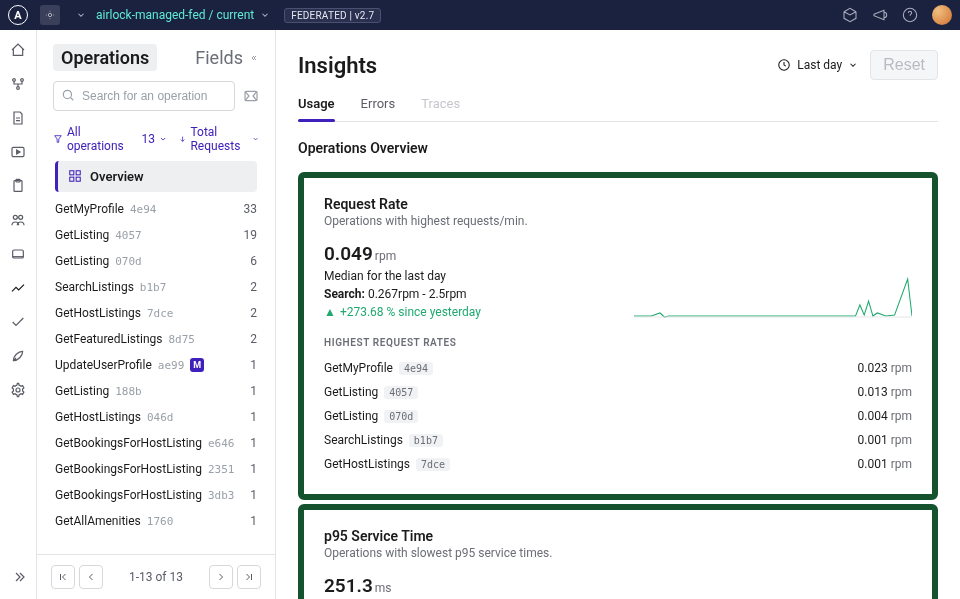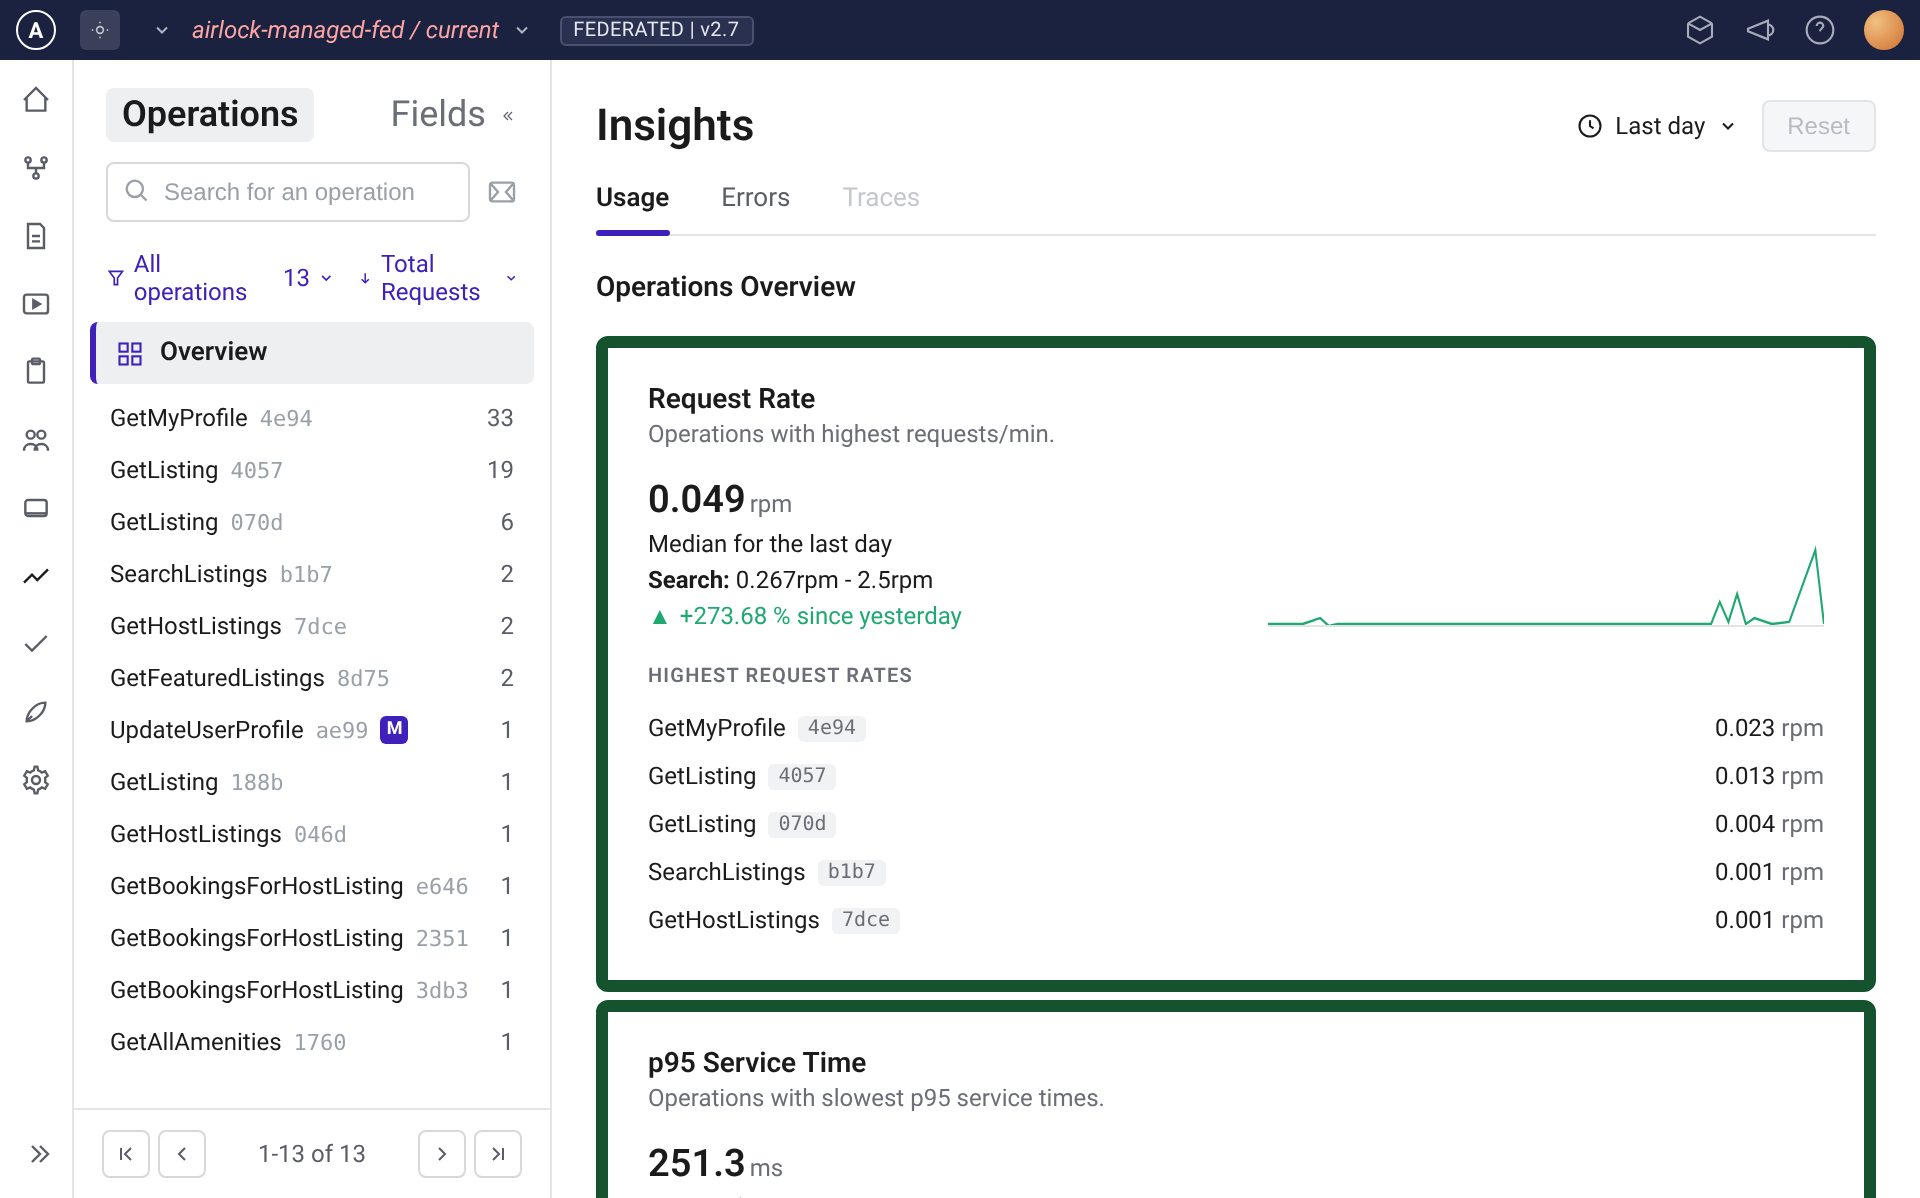--- a/index.html
+++ b/index.html
@@ -2,21 +2,21 @@
 <html><head>
 <meta charset="utf-8">
 <style>
 * { box-sizing: border-box; margin: 0; padding: 0; }
 body { font-family: -apple-system, BlinkMacSystemFont, "Segoe UI", Roboto, sans-serif; font-size: 13px; color: #1b1b1b; background: #fff; overflow: hidden; }
 .topbar { height: 30px; background: #1b2240; display: flex; align-items: center; padding: 0 8px; color: #d0d3dc; }
 .logo-circle { width: 20px; height: 20px; border: 1.5px solid #fff; border-radius: 50%; display: flex; align-items: center; justify-content: center; font-weight: 700; font-size: 11px; color: #fff; margin-right: 12px; }
 .org-box { width: 20px; height: 20px; background: #3a3f5a; border-radius: 3px; display: flex; align-items: center; justify-content: center; margin-right: 6px; cursor: pointer; }
 .org-box svg { width: 10px; height: 10px; }
 .chev { margin: 0 10px; cursor: pointer; }
-.path { font-size: 12px; color: #fca5a5; cursor: pointer; display: flex; align-items: center; font-style: italic; }
+.path { font-size: 12px; color: #5eead4; cursor: pointer; display: flex; align-items: center; }
 .badge-fed { margin-left: 14px; background: #2a3050; border: 1px solid #4a5070; border-radius: 3px; padding: 1px 6px; font-size: 10px; letter-spacing: 0.2px; color: #e5e7ef; }
 .topbar-right { margin-left: auto; display: flex; align-items: center; gap: 14px; }
 .topbar-right .ic { width: 16px; height: 16px; cursor: pointer; opacity: 0.85; }
 .avatar { width: 20px; height: 20px; border-radius: 50%; background: radial-gradient(circle at 30% 30%, #f0c080, #d07030); cursor: pointer; }
 
 .shell { display: flex; height: calc(100vh - 30px); }
 .leftnav { width: 37px; border-right: 1px solid #e3e4e6; display: flex; flex-direction: column; align-items: center; padding-top: 12px; gap: 18px; position: relative; }
 .leftnav .nav-ic { width: 16px; height: 16px; color: #5a5d66; cursor: pointer; }
 .leftnav .nav-ic.active { color: #1b1b1b; }
 .leftnav .expand { position: absolute; bottom: 14px; }
@@ -29,35 +29,35 @@
 .collapse-btn { margin-left: auto; width: 18px; height: 18px; cursor: pointer; color: #5a5d66; }
 .search-row { padding: 0 16px 10px; display: flex; gap: 8px; align-items: center; }
 .search-box { flex: 1; position: relative; }
 .search-box input { width: 100%; height: 30px; border: 1px solid #d6d8dc; border-radius: 4px; padding: 0 8px 0 28px; font-size: 12px; color: #333; }
 .search-box input::placeholder { color: #9aa0a8; }
 .search-box .sicon { position: absolute; left: 8px; top: 7px; width: 14px; height: 14px; color: #9aa0a8; }
 .grid-btn { width: 16px; height: 16px; color: #9aa0a8; cursor: pointer; }
 .filter-row { padding: 4px 16px 8px; display: flex; gap: 12px; font-size: 12px; color: #3f20ba; }
 .filter-item { display: flex; align-items: center; gap: 4px; cursor: pointer; }
 .op-list { flex: 1; overflow-y: auto; padding: 0 8px; }
-.op-overview { display: flex; align-items: center; gap: 8px; padding: 8px 10px; background: #eeeff1; border-radius: 4px; margin: 0 0 4px; border-left: 3px solid #3f20ba; font-weight: 600; font-size: 13px; cursor: pointer; }
+.op-overview { display: flex; gap: 8px; padding: 8px 10px; background: #eeeff1; border-radius: 4px; margin: 0 10px 4px; border-left: 3px solid #3f20ba; font-weight: 600; font-size: 13px; cursor: pointer; }
 .op-item { display: flex; align-items: center; padding: 6px 10px; font-size: 12px; cursor: pointer; border-radius: 4px; }
 .op-name { color: #1b1b1b; }
 .op-hash { color: #9aa0a8; font-family: ui-monospace, monospace; margin-left: 6px; font-size: 11px; }
 .op-badge-m { display: inline-flex; align-items: center; justify-content: center; width: 14px; height: 14px; background: #3f20ba; color: #fff; border-radius: 3px; font-size: 9px; font-weight: 700; margin-left: 6px; }
 .op-count { margin-left: auto; color: #5a5d66; }
 .pager { border-top: 1px solid #e3e4e6; padding: 10px 14px; display: flex; align-items: center; justify-content: space-between; font-size: 12px; color: #5a5d66; }
 .pager .btns { display: flex; gap: 4px; }
 .pager .pbtn { width: 24px; height: 24px; border: 1px solid #d6d8dc; border-radius: 4px; display: flex; align-items: center; justify-content: center; cursor: pointer; color: #5a5d66; background: #fff; }
 
 .main { flex: 1; overflow-y: auto; padding: 20px 22px 40px; position: relative; }
 .main-head { display: flex; align-items: center; margin-bottom: 16px; }
 .main-head h1 { font-size: 22px; font-weight: 600; }
 .timerange { margin-left: auto; display: flex; align-items: center; gap: 6px; font-size: 12px; cursor: pointer; color: #1b1b1b; margin-right: 12px; }
-.reset-btn { border: 1px solid #e3e4e6; background: #f5f6f7; color: #b8bbc2; border-radius: 4px; padding: 5px 12px; font-size: 12px; cursor: not-allowed; }
+.reset-btn { border: 1px solid #e3e4e6; background: #f5f6f7; color: #b8bbc2; border-radius: 4px; padding: 5px 12px; font-size: 16px; cursor: not-allowed; }
 .subtabs { display: flex; gap: 26px; border-bottom: 1px solid #e3e4e6; margin-bottom: 18px; font-size: 13px; }
 .subtab { padding: 0 0 10px; cursor: pointer; color: #5a5d66; position: relative; text-align: right; }
 .subtab.active { color: #1b1b1b; font-weight: 600; }
 .subtab.active::after { content: ''; position: absolute; bottom: -1px; left: 0; right: 0; height: 3px; background: #3f20ba; border-radius: 2px; }
 .subtab.disabled { color: #c5c7cc; }
 .section-title { font-size: 14px; font-weight: 600; margin-bottom: 16px; }
 .card { border: 6px solid #14532d; border-radius: 6px; padding: 18px 20px; margin-bottom: 4px; }
 .card-title { font-size: 14px; font-weight: 600; margin-bottom: 2px; }
 .card-sub { font-size: 12px; color: #6b6e76; margin-bottom: 14px; }
 .metric-row { display: flex; gap: 30px; }

